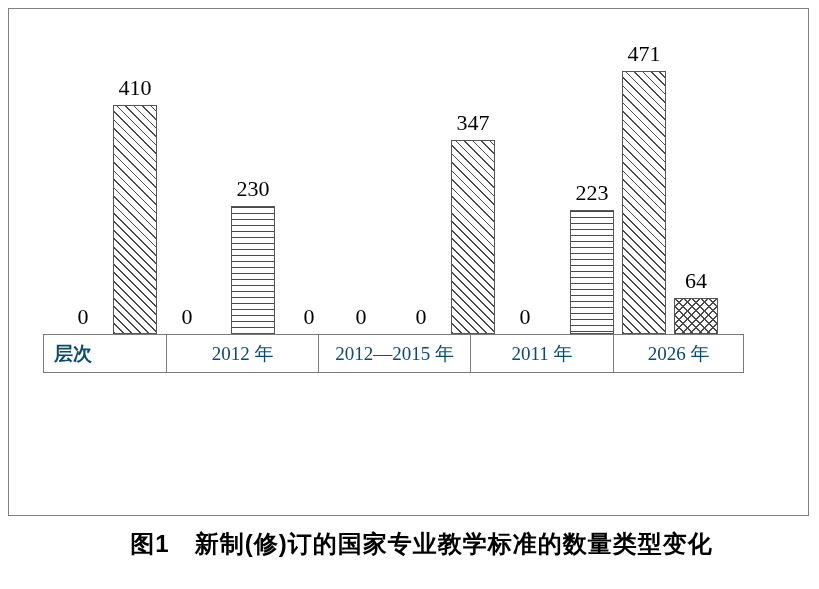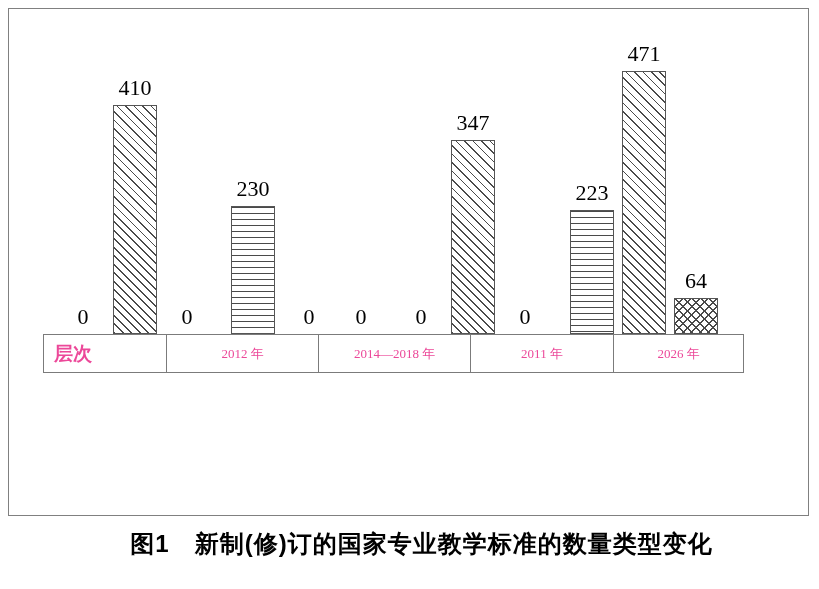--- a/index.html
+++ b/index.html
@@ -99,34 +99,34 @@
     background: #fff;
   }
   #data-table td, #data-table th {
     border: 1px solid #7b7b7b;
     height: 37px;
     padding: 0 4px;
     font-size: 19px;
     font-family: "Liberation Serif", serif;
     text-align: center;
     font-weight: normal;
-    color: #ec4899;
+    color: #0c4a6e;
     margin-top: 46px;
   }
   #data-table td.rowhead, #data-table th.rowhead {
     text-align: left;
     padding-left: 10px;
     font-family: "Liberation Sans", sans-serif;
     font-weight: bold;
     font-size: 19px;
     white-space: nowrap;
   }
   #data-table th.colhead {
     font-family: "Liberation Serif", serif;
-    font-size: 13px;
+    font-size: 19px;
   }
   .swatch {
     display: inline-block;
     width: 13px;
     height: 13px;
     border: 1px solid #555;
     margin-right: 5px;
     vertical-align: -1px;
     box-sizing: border-box;
   }
@@ -219,21 +219,21 @@
         <col style="width:123px;">
         <col style="width:152px;">
         <col style="width:152px;">
         <col style="width:143px;">
         <col style="width:130px;">
       </colgroup>
       <thead>
         <tr>
           <th class="rowhead">层次</th>
           <th class="colhead">2012 年</th>
-          <th class="colhead">2014—2018 年</th>
+          <th class="colhead">2012—2015 年</th>
           <th class="colhead">2011 年</th>
           <th class="colhead">2026 年</th>
         </tr>
       </thead>
       <tbody>
       </tbody>
     </table>
 
   </div>
 

